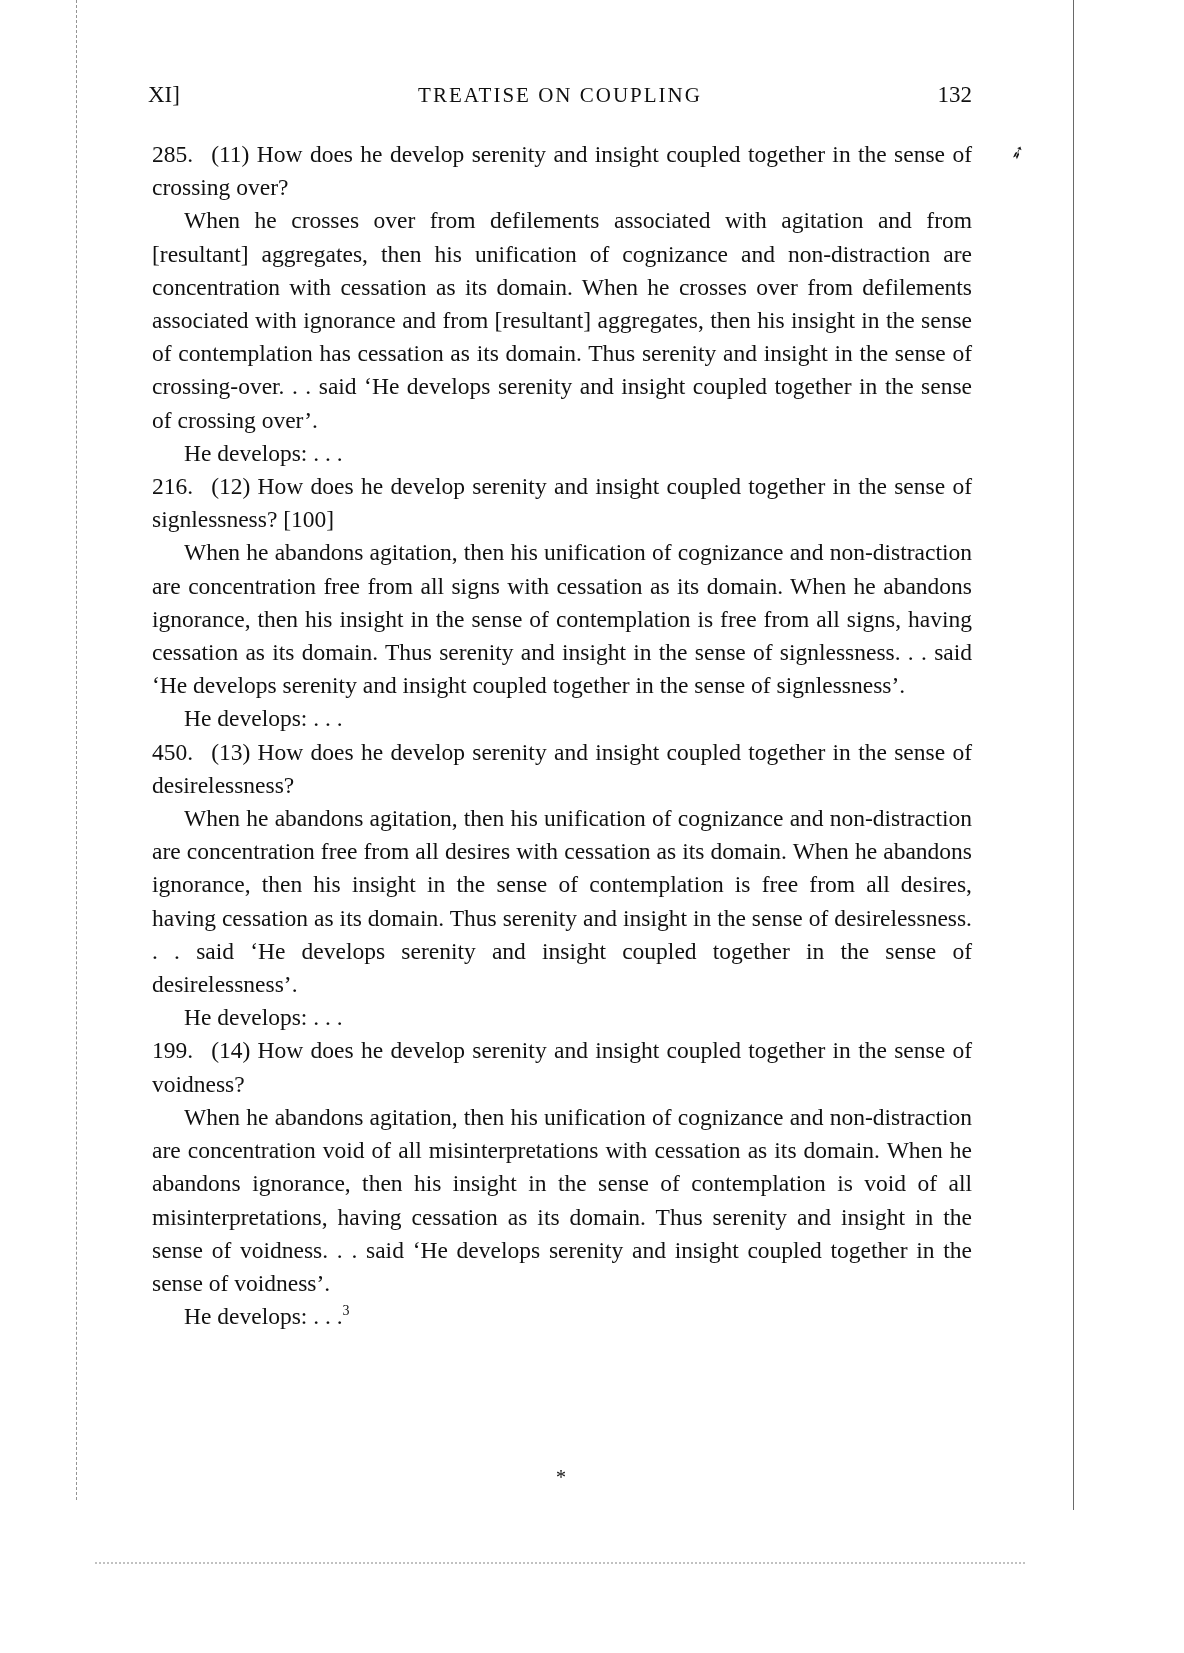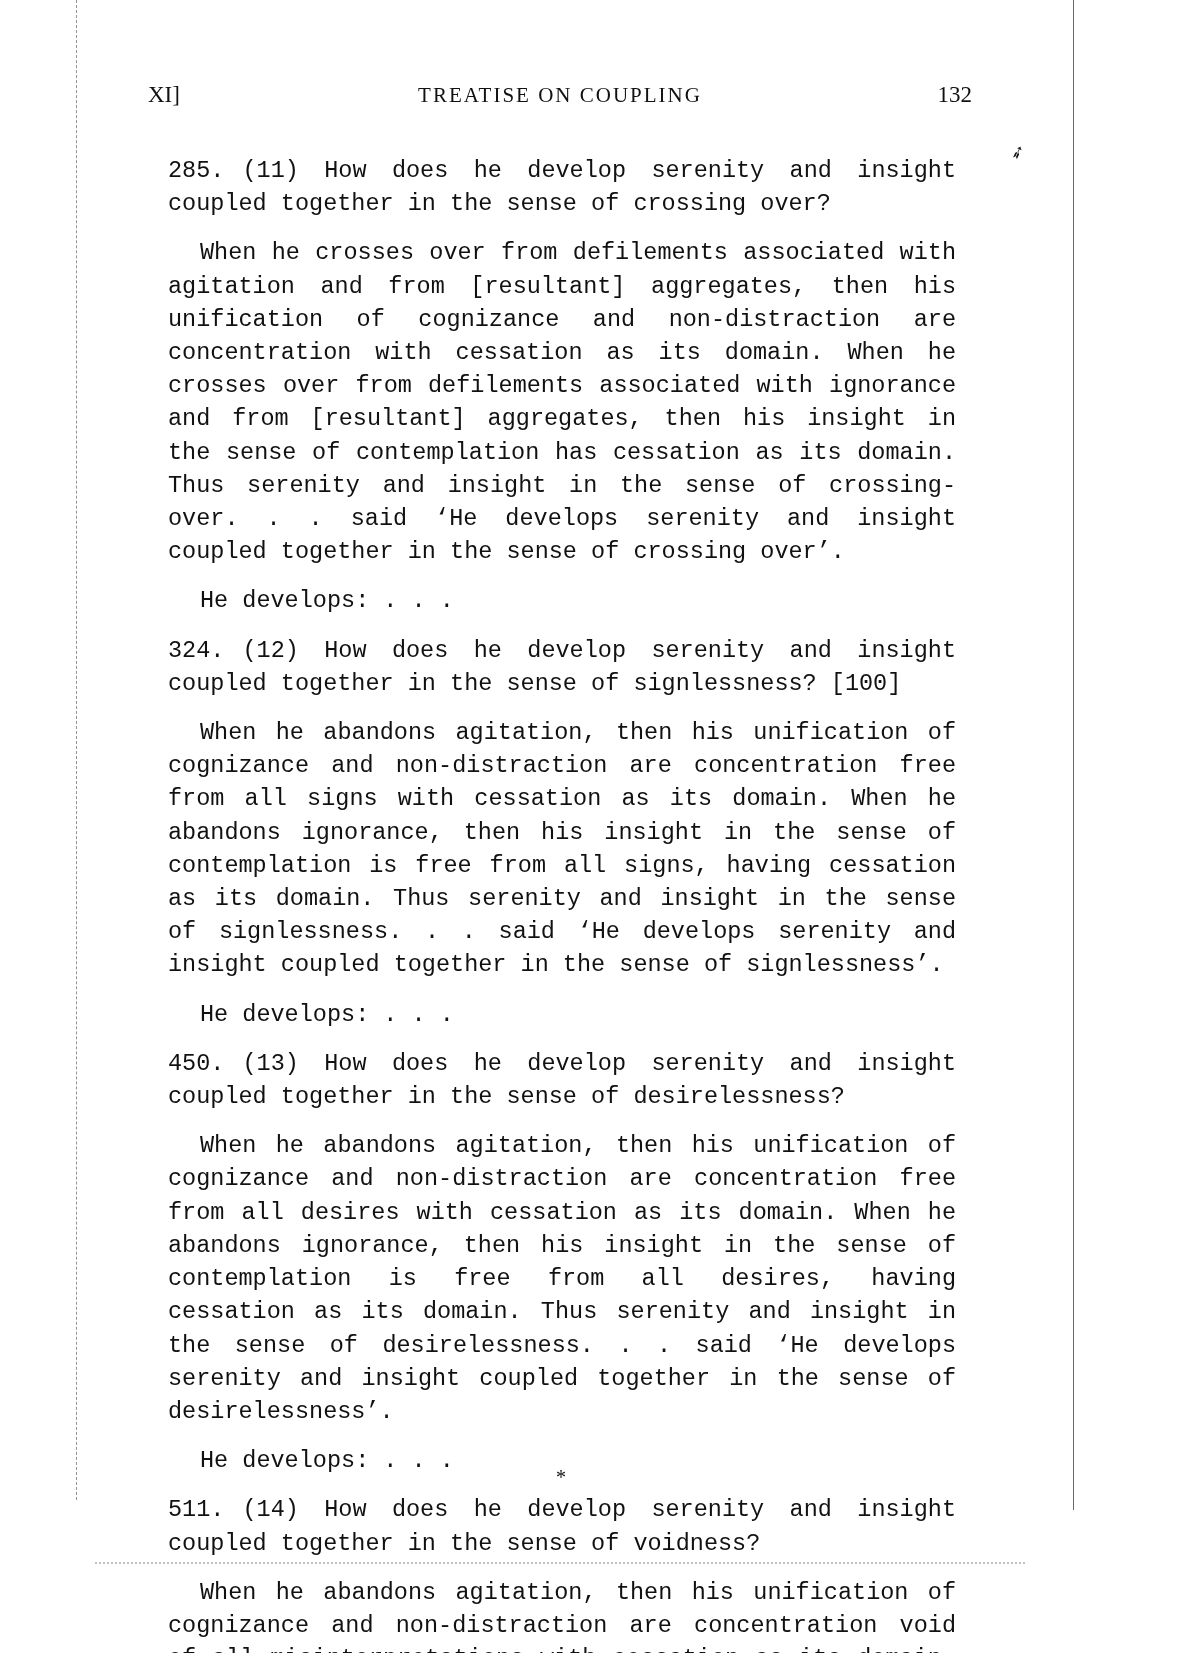--- a/index.html
+++ b/index.html
@@ -9,21 +9,21 @@
                border-left: 1px dashed #666; opacity: .7; }
   .edge-right { position: absolute; left: 1073px; top: 0; width: 1px; height: 1510px;
                 border-left: 1px solid #444; opacity: .8; }
   .bottom-dots { position: absolute; top: 1562px; left: 95px; width: 930px; height: 2px;
                  border-top: 2px dotted #999; opacity: .6; }
   .header { position: absolute; top: 82px; left: 148px; width: 824px; height: 30px; font-size: 23px; }
   .hdr-chapter { position: absolute; left: 0; top: 0; }
   .hdr-title { position: absolute; left: 0; right: 0; text-align: center; letter-spacing: 2px; font-size: 21px; top: 1px; }
   .hdr-page { position: absolute; right: 0; top: 0; }
   .content { position: absolute; top: 138px; left: 152px; width: 820px; font-size: 23.5px; line-height: 33.2px; }
-  .content p { margin: 16px; text-align: justify; font-family: Liberation Mono, monospace; }
+  .content p { margin: 0; text-align: justify; }
   .q { text-indent: 0; }
   .ind { text-indent: 32px; }
   .num { margin-right: 18px; }
   sup { font-size: 14px; line-height: 0; }
   .star { position: absolute; top: 1466px; left: 556px; font-size: 20px; }
   .margin-mark { position: absolute; top: 141px; left: 1010px; font-size: 18px; transform: rotate(-20deg); }
 </style>
 </head>
 <body>
 
@@ -36,25 +36,26 @@
   <span class="hdr-chapter">XI]</span>
   <span class="hdr-title">TREATISE ON COUPLING</span>
   <span class="hdr-page">132</span>
 </div>
 
 <div class="content">
   <p class="q"><span class="num">285.</span><span>(11) How does he develop serenity and insight coupled together in the sense of crossing over?</span></p>
   <p class="ind">When he crosses over from defilements associated with agitation and from [resultant] aggregates, then his unification of cognizance and non-distraction are concentration with cessation as its domain. When he crosses over from defilements associated with ignorance and from [resultant] aggregates, then his insight in the sense of contemplation has cessation as its domain. Thus serenity and insight in the sense of crossing-over. . . said ‘He develops serenity and insight coupled together in the sense of crossing over’.</p>
   <p class="ind">He develops: . . .</p>
 
-  <p class="q"><span class="num">324.</span><span>(12) How does he develop serenity and insight coupled together in the sense of signlessness? [100]</span></p>
+  <p class="q"><span class="num">216.</span><span>(12) How does he develop serenity and insight coupled together in the sense of signlessness? [100]</span></p>
   <p class="ind">When he abandons agitation, then his unification of cognizance and non-distraction are concentration free from all signs with cessation as its domain. When he abandons ignorance, then his insight in the sense of contemplation is free from all signs, having cessation as its domain. Thus serenity and insight in the sense of signlessness. . . said ‘He develops serenity and insight coupled together in the sense of signlessness’.</p>
   <p class="ind">He develops: . . .</p>
 
   <p class="q"><span class="num">450.</span><span>(13) How does he develop serenity and insight coupled together in the sense of desirelessness?</span></p>
   <p class="ind">When he abandons agitation, then his unification of cognizance and non-distraction are concentration free from all desires with cessation as its domain. When he abandons ignorance, then his insight in the sense of contemplation is free from all desires, having cessation as its domain. Thus serenity and insight in the sense of desirelessness. . . said ‘He develops serenity and insight coupled together in the sense of desirelessness’.</p>
   <p class="ind">He develops: . . .</p>
 
-  <p class="q"><span class="num">511.</span><span>(14) How does he develop serenity and insight coupled together in the sense of voidness?</span></p>
+  <p class="q"><span class="num">199.</span><span>(14) How does he develop serenity and insight coupled together in the sense of voidness?</span></p>
   <p class="ind">When he abandons agitation, then his unification of cognizance and non-distraction are concentration void of all misinterpretations with cessation as its domain. When he abandons ignorance, then his insight in the sense of contemplation is void of all misinterpretations, having cessation as its domain. Thus serenity and insight in the sense of voidness. . . said ‘He develops serenity and insight coupled together in the sense of voidness’.</p>
+  <p class="ind"><span>He develops: . . .</span><sup>3</sup></p>
 </div>
 
 <div class="star">*</div>
 
 </body></html>

